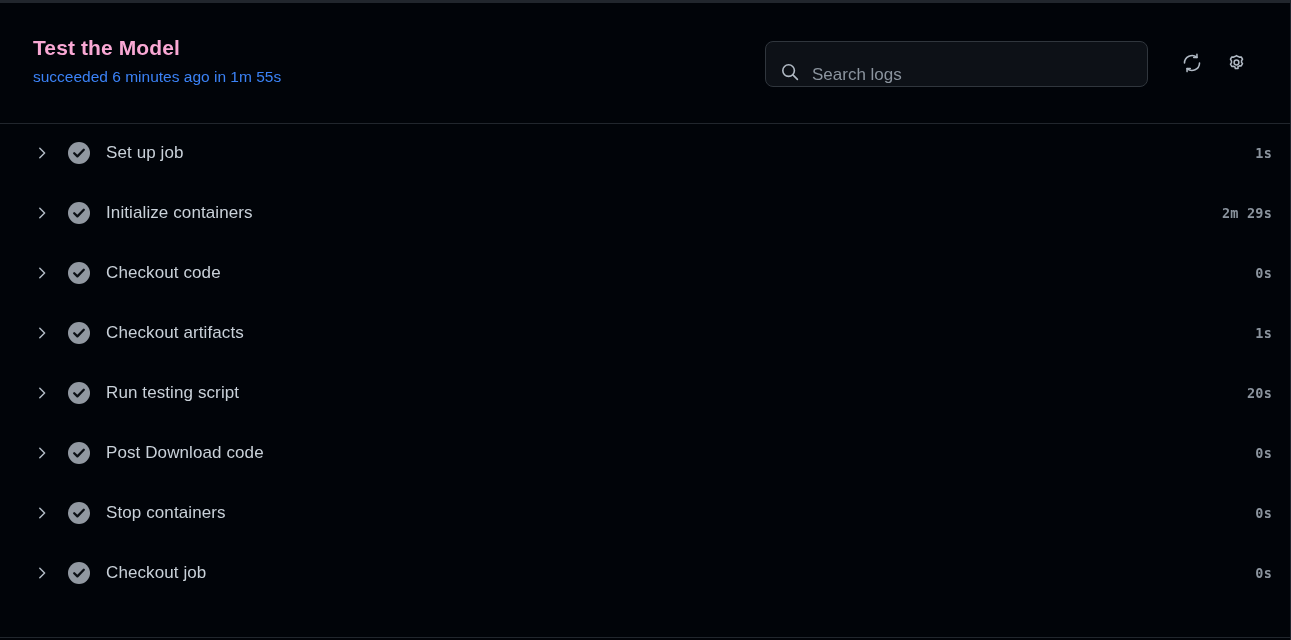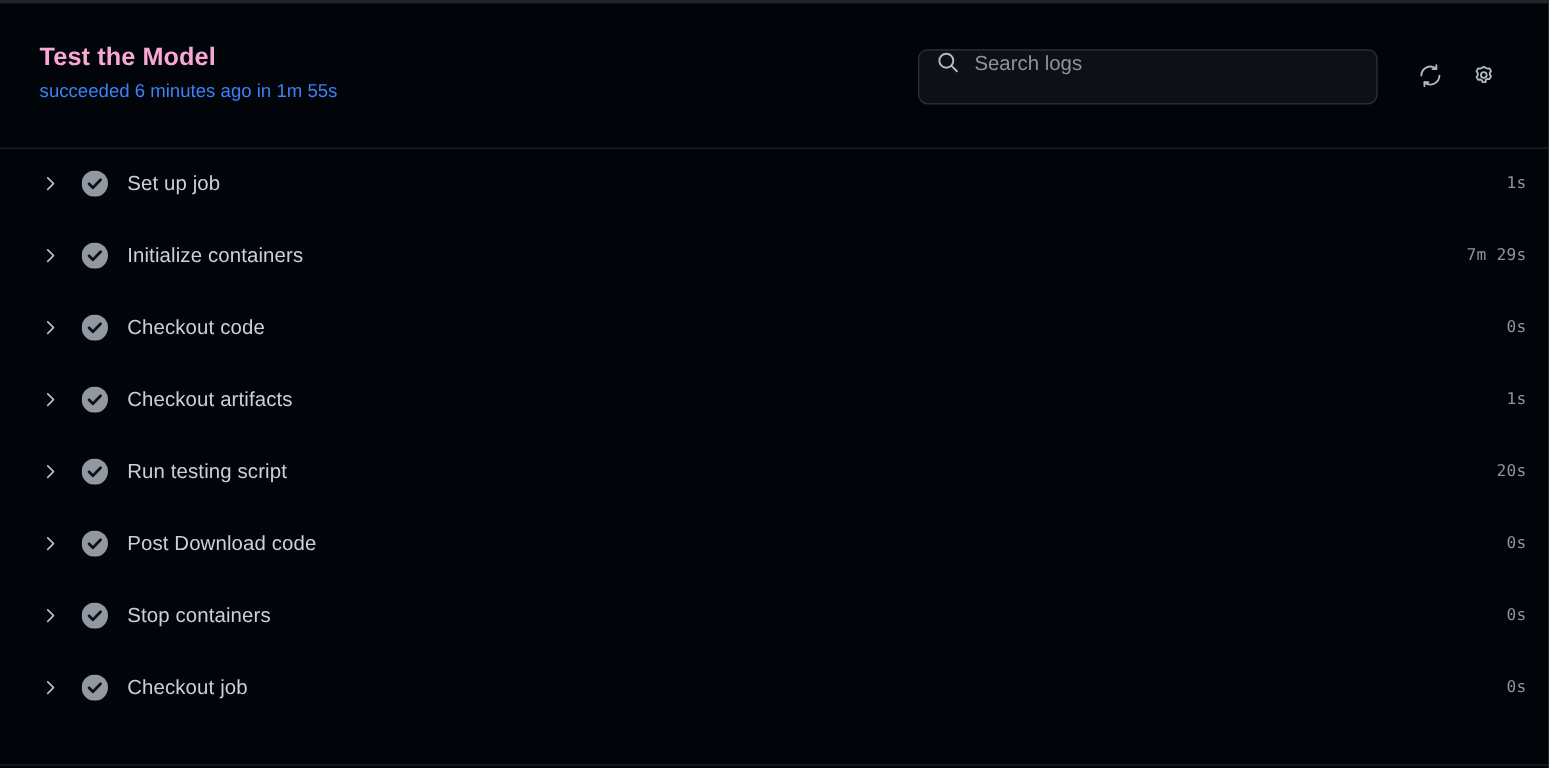--- a/index.html
+++ b/index.html
@@ -69,21 +69,21 @@
     padding-top: 8px;
   }
 
   .search-box {
     width: 383px;
     height: 46px;
     background: #0d1117;
     border: 1px solid #30363d;
     border-radius: 8px;
     display: flex;
-    align-items: flex-start;
+    align-items: flex-end;
     gap: 12px;
     padding: 0 14px;
     margin-right: 22px;
   }
 
   .search-box .magnifier { flex: 0 0 auto; display: block; }
 
   .search-input {
     flex: 1;
     background: transparent;
@@ -160,20 +160,21 @@
     text-overflow: ellipsis;
   }
 
   .step-duration {
     flex: 0 0 auto;
     font-family: "DejaVu Sans Mono", monospace;
     font-size: 13.5px;
     color: #8b949e;
     text-align: center;
     letter-spacing: 0.2px;
+    font-weight: bold;
   }
 
   .bottom-divider {
     position: absolute;
     left: 0;
     right: 0;
     top: 634px;
     height: 1px;
     background: #21262d;
   }
@@ -251,21 +252,21 @@
             <path d="M4.8 2.2L9.6 7l-4.8 4.8" stroke="#b1bac4" stroke-width="1.5" stroke-linecap="round" stroke-linejoin="round"></path>
           </svg>
       </span>
       <span class="status-icon">
         <svg width="22" height="22" viewBox="0 0 22 22">
             <circle cx="11" cy="11" r="11" fill="#9198a1"></circle>
             <path d="M6.2 11.2l3.2 3.2 6.4-6.6" stroke="#0d1117" stroke-width="2.3" fill="none" stroke-linecap="round" stroke-linejoin="round"></path>
           </svg>
       </span>
       <span class="step-label">Initialize containers</span>
-      <span class="step-duration">7m 29s</span>
+      <span class="step-duration">2m 29s</span>
     </div>
 
     <div class="step-row">
       <span class="chev">
         <svg width="14" height="14" viewBox="0 0 14 14" fill="none">
             <path d="M4.8 2.2L9.6 7l-4.8 4.8" stroke="#b1bac4" stroke-width="1.5" stroke-linecap="round" stroke-linejoin="round"></path>
           </svg>
       </span>
       <span class="status-icon">
         <svg width="22" height="22" viewBox="0 0 22 22">

